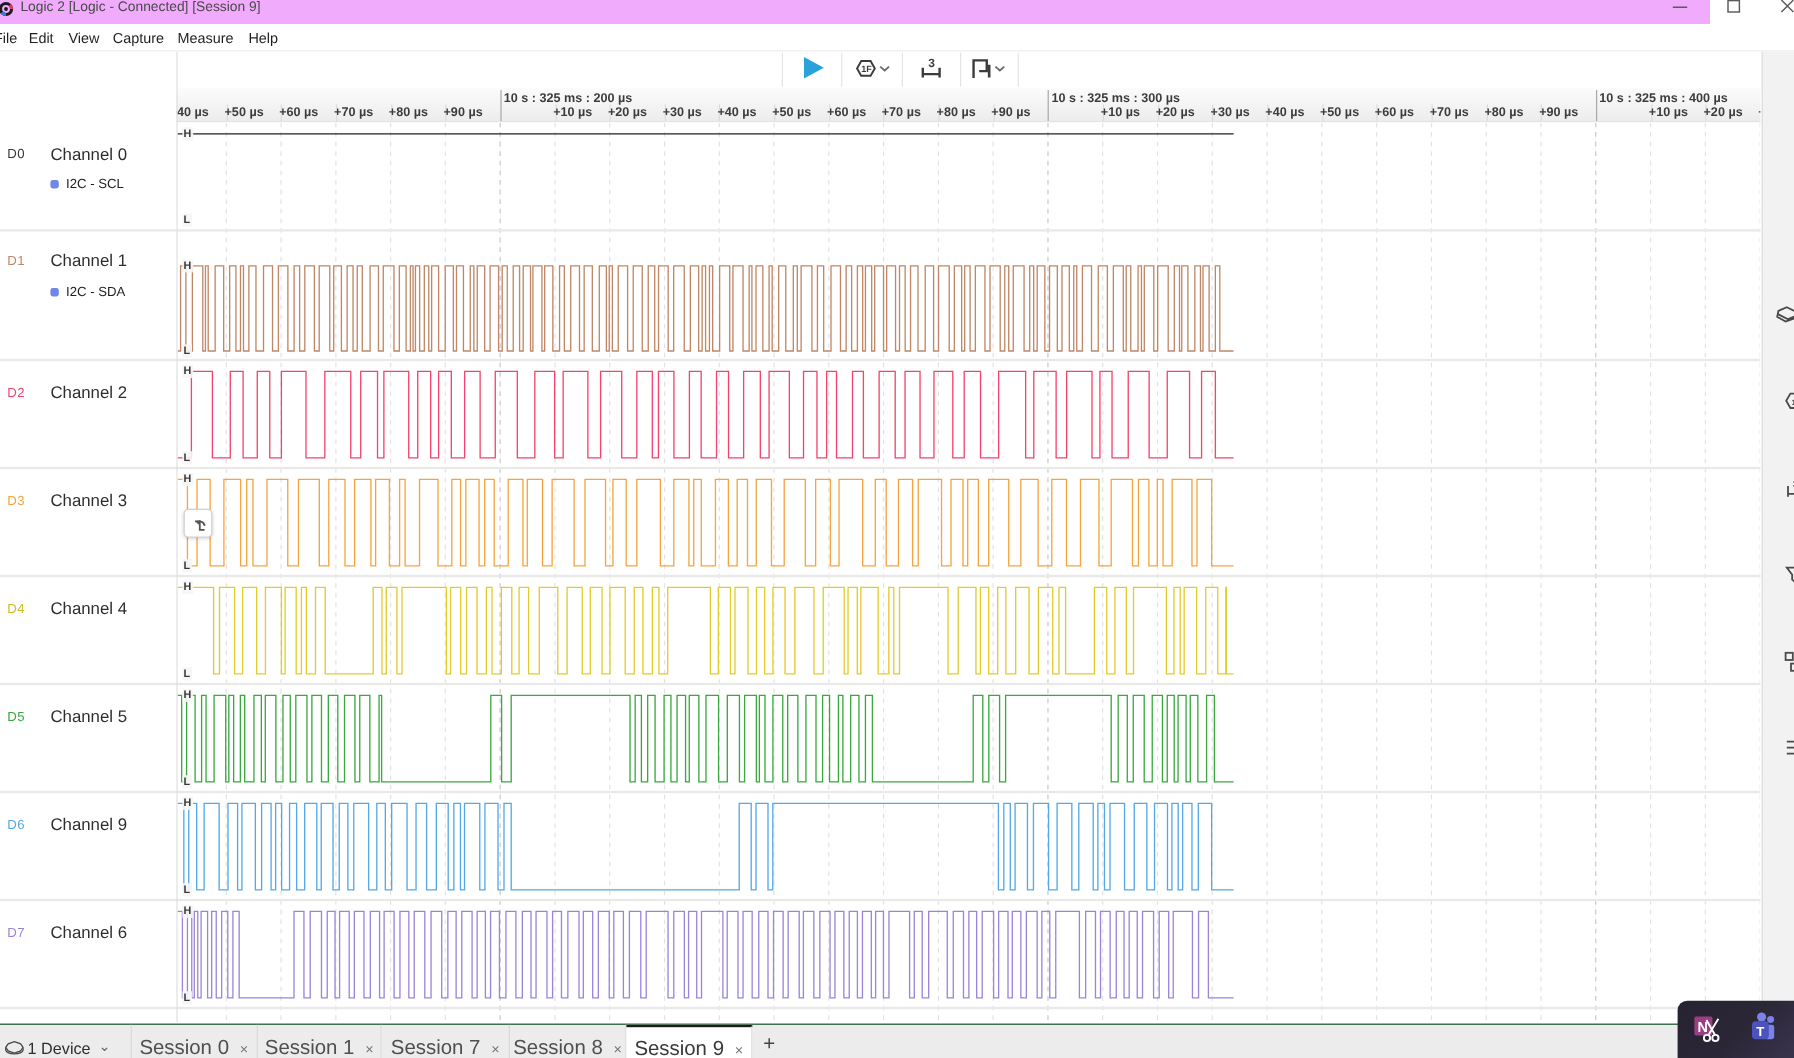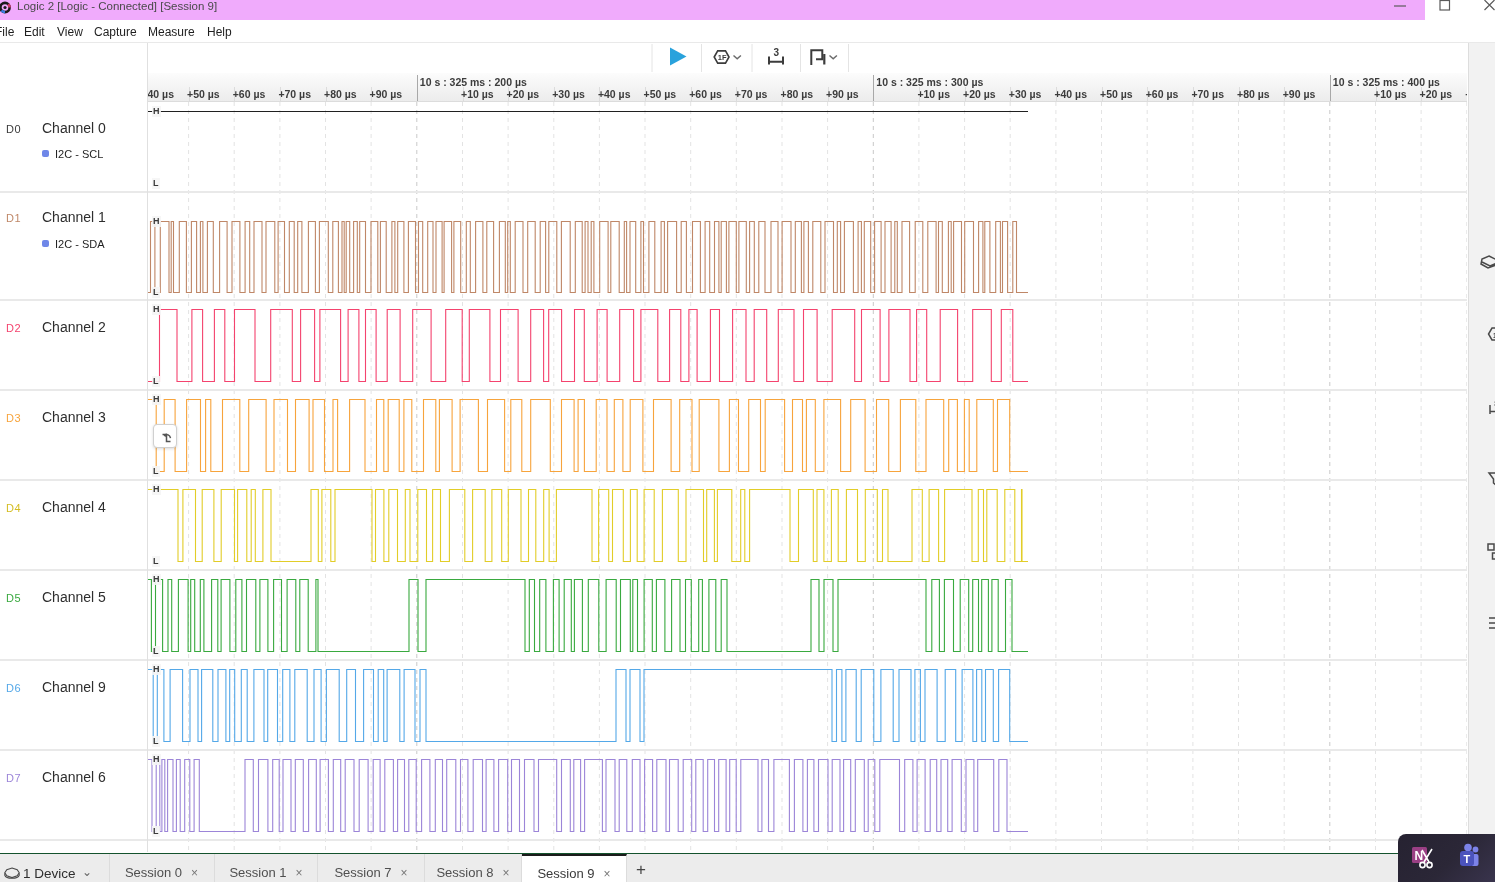--- a/index.html
+++ b/index.html
@@ -22,21 +22,21 @@
 .abul { position:absolute; left:42px; width:7px; height:7px; border-radius:2px; background:#6f87e8; }
 .aname { position:absolute; left:55px; font-size:11px; color:#1f1f1f; }
 .hl { position:absolute; font-size:9px; font-weight:bold; color:#3a3a3a; background:rgba(245,245,245,0.9); padding:0 1px; line-height:11px; }
 #vline { position:absolute; left:147px; top:43px; width:1px; height:809px; background:#e0e0e0; }
 #sidebar { position:absolute; left:1468px; top:43px; width:27px; height:839px; background:#f2f2f2; border-left:1px solid #ddd; }
 #bottombar { position:absolute; left:0; top:853px; width:1495px; height:29px; background:#ececec; border-top:1px solid #14532d; }
 #devtext { position:absolute; left:23px; top:12px; font-size:13.5px; color:#2e2e2e; }
 #devchev { position:absolute; left:82px; top:11px; font-size:12px; color:#666; }
 .tab { position:absolute; top:0; height:29px; border-right:1px solid #dcdcdc; text-align:center; }
 .tab:first-of-type { border-left:1px solid #dcdcdc; }
-.tname { font-size:13px; color:#4f4f4f; line-height:37px; }
+.tname { font-size:17px; color:#4f4f4f; line-height:37px; }
 .tab.active { background:#fff; border-top:2px solid #1c1c1c; }
 .tab.active .tname { line-height:35px; color:#3a3a3a; }
 .tx { font-size:12px; color:#777; margin-left:9px; }
 #plus { position:absolute; left:636px; top:6px; font-size:17px; color:#444; }
 #popup { position:absolute; left:1398px; top:834px; width:97px; height:48px; background:linear-gradient(135deg,#262231 0%,#2b2737 55%,#39344d 100%); border-radius:8px 0 0 0; }
 #tip { position:absolute; left:153px; top:424px; width:24px; height:24px; background:#fff; border:1px solid #d0d0d0; border-radius:4px; box-shadow:0 1px 3px rgba(0,0,0,0.15); }
 </style></head>
 <body>
 <div id="titlebar">
   <svg width="12" height="13" viewBox="0 0 12 13" style="position:absolute;left:0;top:1px">

